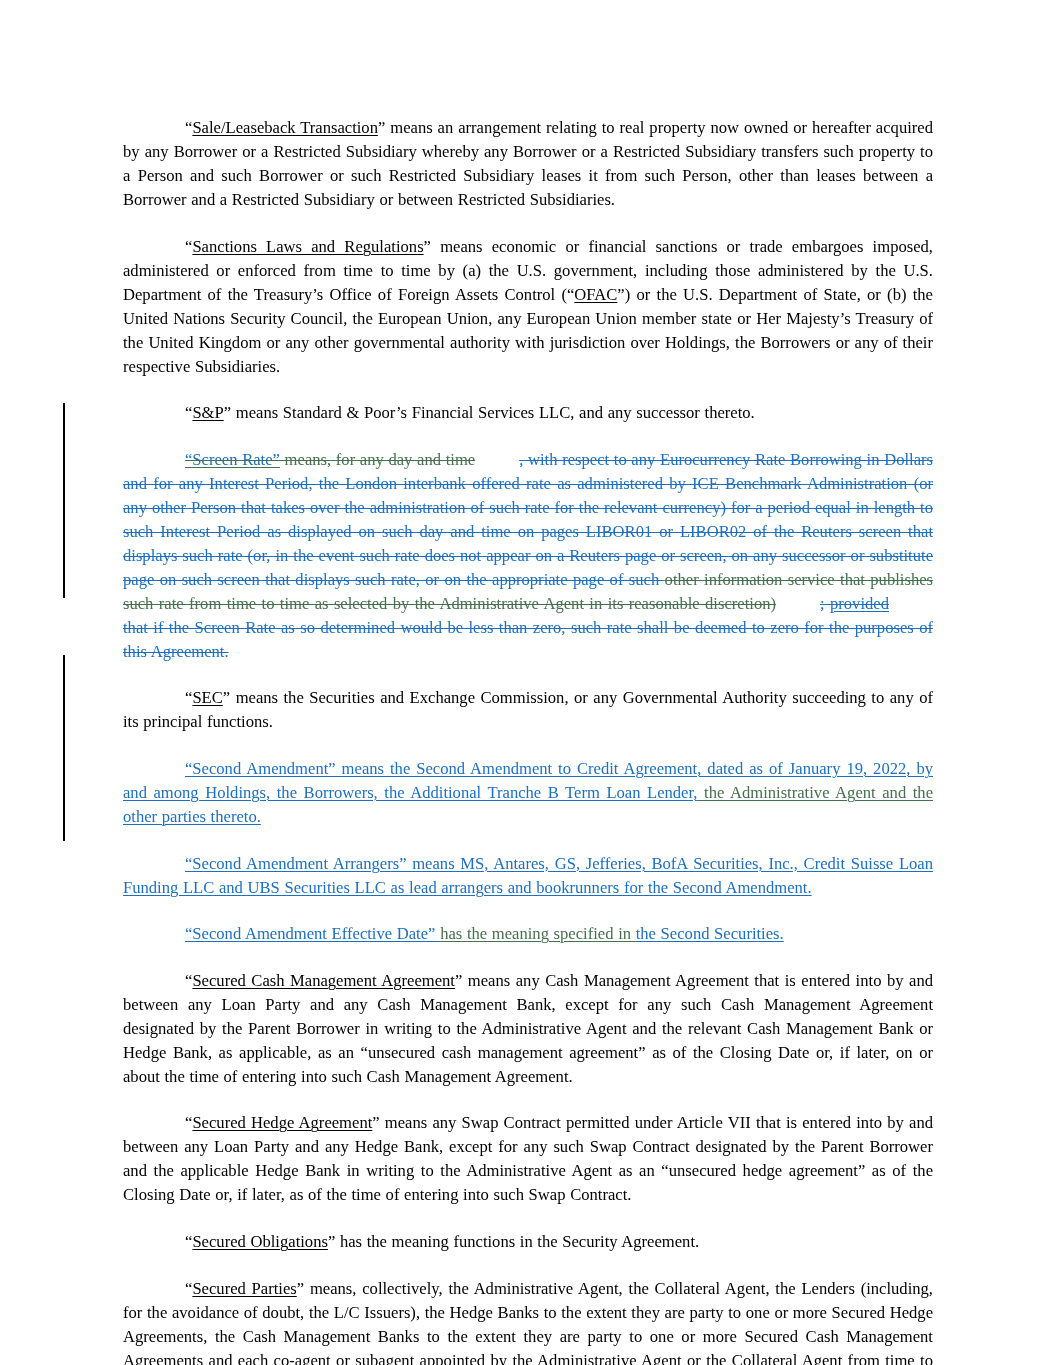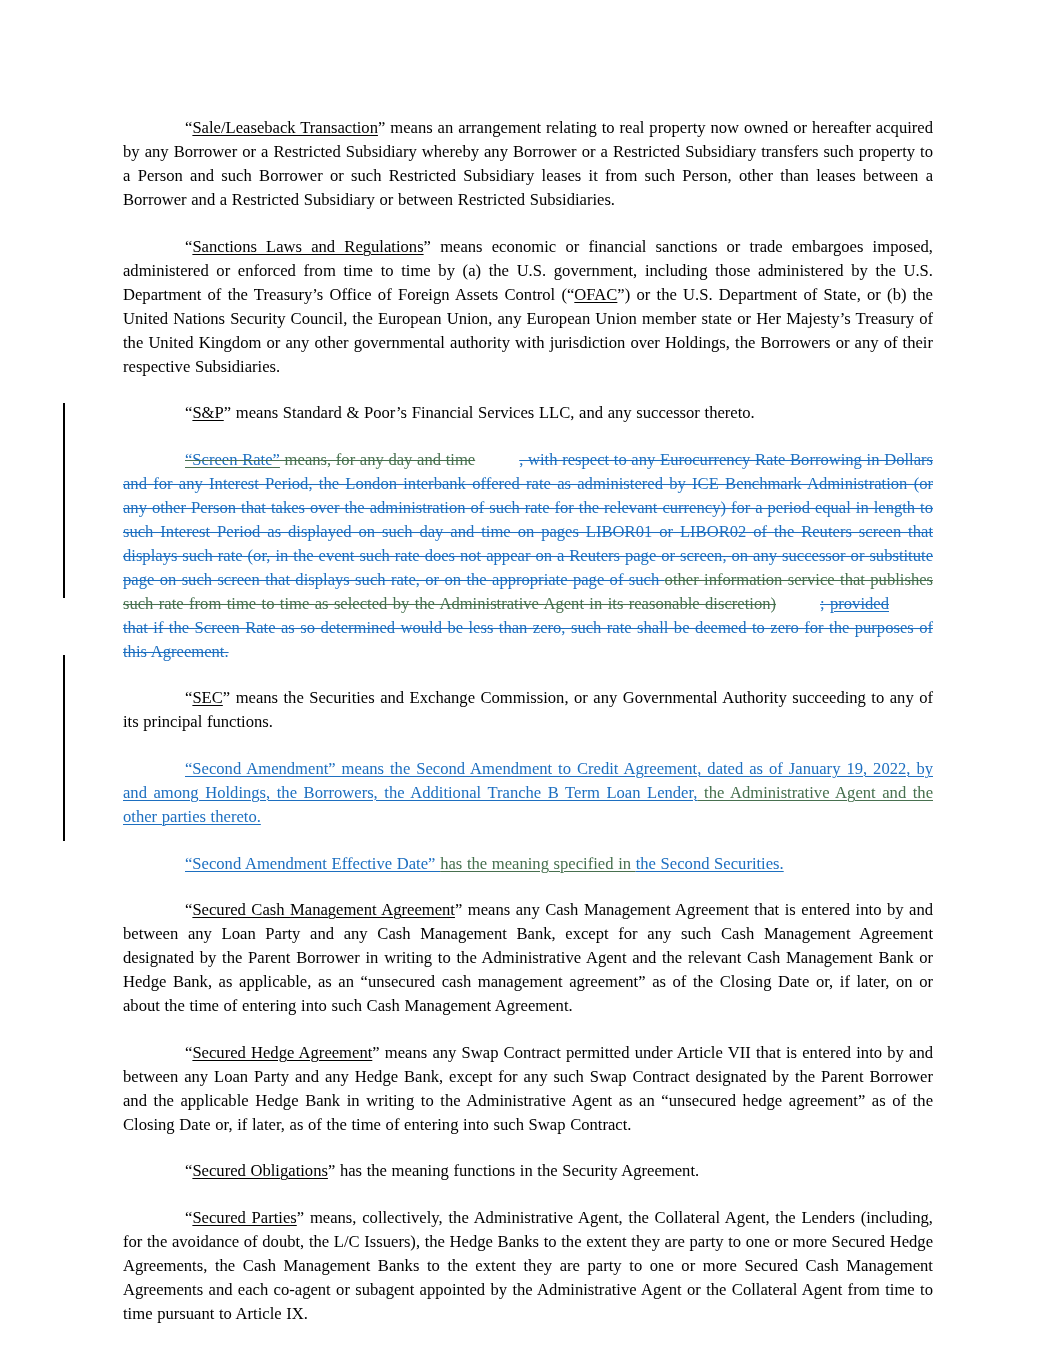--- a/index.html
+++ b/index.html
@@ -50,20 +50,21 @@
 </head>
 <body>
 
 <div class="page" id="doc-body">
     <p><span class="plain">“</span><span class="term">Sale/Leaseback Transaction</span><span class="plain">” means an arrangement relating to real property now owned or hereafter acquired by any Borrower or a Restricted Subsidiary whereby any Borrower or a Restricted Subsidiary transfers such property to a Person and such Borrower or such Restricted Subsidiary leases it from such Person, other than leases between a Borrower and a Restricted Subsidiary or between Restricted Subsidiaries.</span></p>
     <p><span class="plain">“</span><span class="term">Sanctions Laws and Regulations</span><span class="plain">” means economic or financial sanctions or trade embargoes imposed, administered or enforced from time to time by (a) the U.S. government, including those administered by the U.S. Department of the Treasury’s Office of Foreign Assets Control (“</span><span class="term">OFAC</span><span class="plain">”) or the U.S. Department of State, or (b) the United Nations Security Council, the European Union, any European Union member state or Her Majesty’s Treasury of the United Kingdom or any other governmental authority with jurisdiction over Holdings, the Borrowers or any of their respective Subsidiaries.</span></p>
     <p><span class="plain">“</span><span class="term">S&amp;P</span><span class="plain">” means Standard &amp; Poor’s Financial Services LLC, and any successor thereto.</span></p>
     <p><span class="term-del-green">“Screen Rate”</span><span class="del-green"> means, for any day and time</span><span class="del-blue">, with respect to any Eurocurrency Rate Borrowing in Dollars and for any Interest Period, the London interbank offered rate as administered by ICE Benchmark Administration (or any other Person that takes over the administration of such rate for the relevant currency) for a period equal in length to such Interest Period as displayed on such day and time on pages LIBOR01 or LIBOR02 of the Reuters screen that displays such rate (or, in the event such rate does not appear on a Reuters page or screen, on any successor or substitute page on such screen that displays such rate, or on the appropriate page of such </span><span class="del-green">other information service that publishes such rate from time to time as selected by the Administrative Agent in its reasonable discretion)</span><span class="del-blue">; </span><span class="del-blue-u">provided</span><span class="del-blue"> that if the Screen Rate as so determined would be less than zero, such rate shall be deemed to zero for the purposes of this Agreement.</span></p>
     <p><span class="plain">“</span><span class="term">SEC</span><span class="plain">” means the Securities and Exchange Commission, or any Governmental Authority succeeding to any of its principal functions.</span></p>
     <p><span class="ins-blue">“Second Amendment” means the Second Amendment to Credit Agreement, dated as of January 19, 2022, by and among Holdings, the Borrowers, the Additional Tranche B Term Loan Lender,</span><span class="ins-green"> the Administrative Agent and the </span><span class="ins-blue">other parties thereto.</span></p>
+    <p><span class="ins-blue">“Second Amendment Arrangers” means MS, Antares, GS, Jefferies, BofA Securities, Inc., Credit Suisse Loan Funding LLC and UBS Securities LLC as lead arrangers and bookrunners for the Second Amendment.</span></p>
     <p><span class="ins-blue">“Second Amendment Effective Date” </span><span class="ins-green">has the meaning specified in </span><span class="ins-blue">the Second Securities.</span></p>
     <p><span class="plain">“</span><span class="term">Secured Cash Management Agreement</span><span class="plain">” means any Cash Management Agreement that is entered into by and between any Loan Party and any Cash Management Bank, except for any such Cash Management Agreement designated by the Parent Borrower in writing to the Administrative Agent and the relevant Cash Management Bank or Hedge Bank, as applicable, as an “unsecured cash management agreement” as of the Closing Date or, if later, on or about the time of entering into such Cash Management Agreement.</span></p>
     <p><span class="plain">“</span><span class="term">Secured Hedge Agreement</span><span class="plain">” means any Swap Contract permitted under Article VII that is entered into by and between any Loan Party and any Hedge Bank, except for any such Swap Contract designated by the Parent Borrower and the applicable Hedge Bank in writing to the Administrative Agent as an “unsecured hedge agreement” as of the Closing Date or, if later, as of the time of entering into such Swap Contract.</span></p>
     <p><span class="plain">“</span><span class="term">Secured Obligations</span><span class="plain">” has the meaning functions in the Security Agreement.</span></p>
     <p><span class="plain">“</span><span class="term">Secured Parties</span><span class="plain">” means, collectively, the Administrative Agent, the Collateral Agent, the Lenders (including, for the avoidance of doubt, the L/C Issuers), the Hedge Banks to the extent they are party to one or more Secured Hedge Agreements, the Cash Management Banks to the extent they are party to one or more Secured Cash Management Agreements and each co-agent or subagent appointed by the Administrative Agent or the Collateral Agent from time to time pursuant to Article IX.</span></p>
   </div>
 
 <div class="rev-bar" style="top: 403px; height: 195px;"></div>
 <div class="rev-bar" style="top: 655px; height: 186px;"></div>
 

